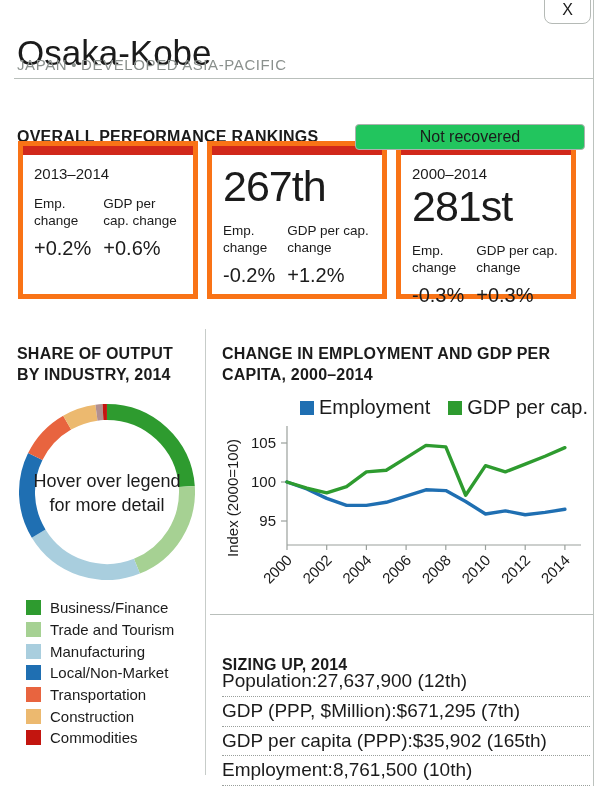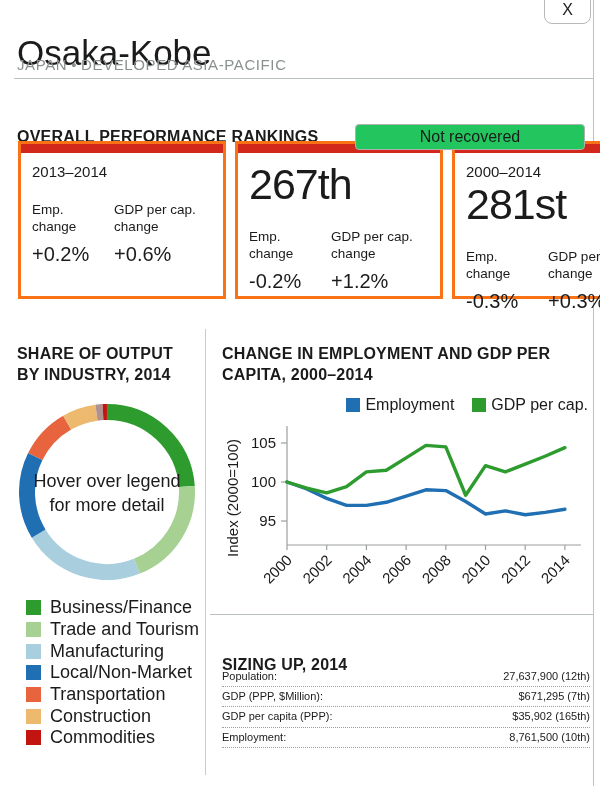--- a/index.html
+++ b/index.html
@@ -23,60 +23,60 @@
   .header-rule{left:14px;top:78px;width:579px;height:0;border-top:1px solid #b9bfbb;}
   .status-badge{
     left:355px;top:79px;width:230px;height:26px;box-sizing:border-box;
     border:1px solid #acb2ae;border-radius:4px;background:#22c55e;z-index:4;
     display:flex;align-items:center;justify-content:center;font-size:16px;cursor:pointer;margin-top:45px;
   }
   
   .sec-heading{font-size:16px;font-weight:bold;letter-spacing:.2px;line-height:1.3;}
   .rank-heading{left:17px;top:114px;}
   .cards{left:18px;top:141px;display:flex;gap:9px;}
-  .card{width:208px;height:158px;box-sizing:border-box;border:3px solid #f97316;background:#fff;}
+  .card{width:180px;height:158px;box-sizing:border-box;border:5px solid #f97316;background:#fff;}
   .card-top{height:9px;}
   .card-body{padding:7px 11px 0 11px;}
   .card-period{font-size:15px;margin-top:3px;}
   .card-rank{font-size:43px;letter-spacing:-1px;margin-top:2px;line-height:1.05;}
-  .metrics{display:flex;gap:22px;margin-top:22px;}
+  .metrics{display:flex;gap:12px;margin-top:14px;}
   .metric-label{font-size:13.5px;line-height:1.25;}
   .metric-value{font-size:20px;margin-top:7px;}
   
   .divider-v{left:205px;top:329px;width:1px;height:446px;background:#c7ccc9;}
   .industry-heading{left:17px;top:331px;width:178px;}
   .trend-heading{left:222px;top:331px;width:365px;}
   
   .donut-svg{left:19px;top:404px;}
   .donut-center{
     left:33px;top:469px;width:148px;text-align:center;
     font-size:18px;line-height:1.35;
   }
   .industry-legend{left:26px;top:597px;list-style:none;margin:0;padding:0;}
   .industry-legend li{display:flex;align-items:center;height:21.7px;cursor:pointer;}
   .swatch{width:15px;height:15px;flex:0 0 15px;margin-right:9px;}
-  .leg-label{font-size:18px;}
+  .leg-label{font-size:15px;}
   
   .chart-legend{left:222px;top:396px;width:366px;display:flex;justify-content:flex-end;gap:18px;}
   .chart-legend .item{display:flex;align-items:center;cursor:pointer;}
   .chart-legend .swatch{width:14px;height:14px;flex:0 0 14px;margin-right:5px;}
-  .chart-legend .leg-label{font-size:16px;}
+  .chart-legend .leg-label{font-size:20px;}
   .ylabel{
     left:224px;top:557px;transform:rotate(-90deg);transform-origin:0 0;
     font-size:15px;white-space:nowrap;
   }
   .line-svg{left:210px;top:418px;}
   svg text{font-family:"Liberation Sans","DejaVu Sans",sans-serif;fill:#1b1b1b;}
   .hr2{left:210px;top:614px;width:383px;height:0;border-top:1px solid #b9bfbb;}
   
   .sizing-heading{left:222px;top:642px;}
   .sizing-table{left:222px;top:668px;width:368px;}
   .sizing-row{
-    display:flex;justify-content:space-between;align-items:baseline;
-    padding:2px 0 3px 0;border-bottom:1px dotted #9aa09c;font-size:11px;line-height:1.2;
+    display:flex;justify-content:flex-start;align-items:baseline;
+    padding:2px 0 3px 0;border-bottom:1px dotted #9aa09c;font-size:19px;line-height:1.2;
     margin-bottom:1px;
   }
 </style>
 </head>
 <body>
 
 <div class="abs right-border"></div>
 
 <div class="abs close-btn">X</div>
 <h1 class="abs page-title">Osaka-Kobe</h1>

